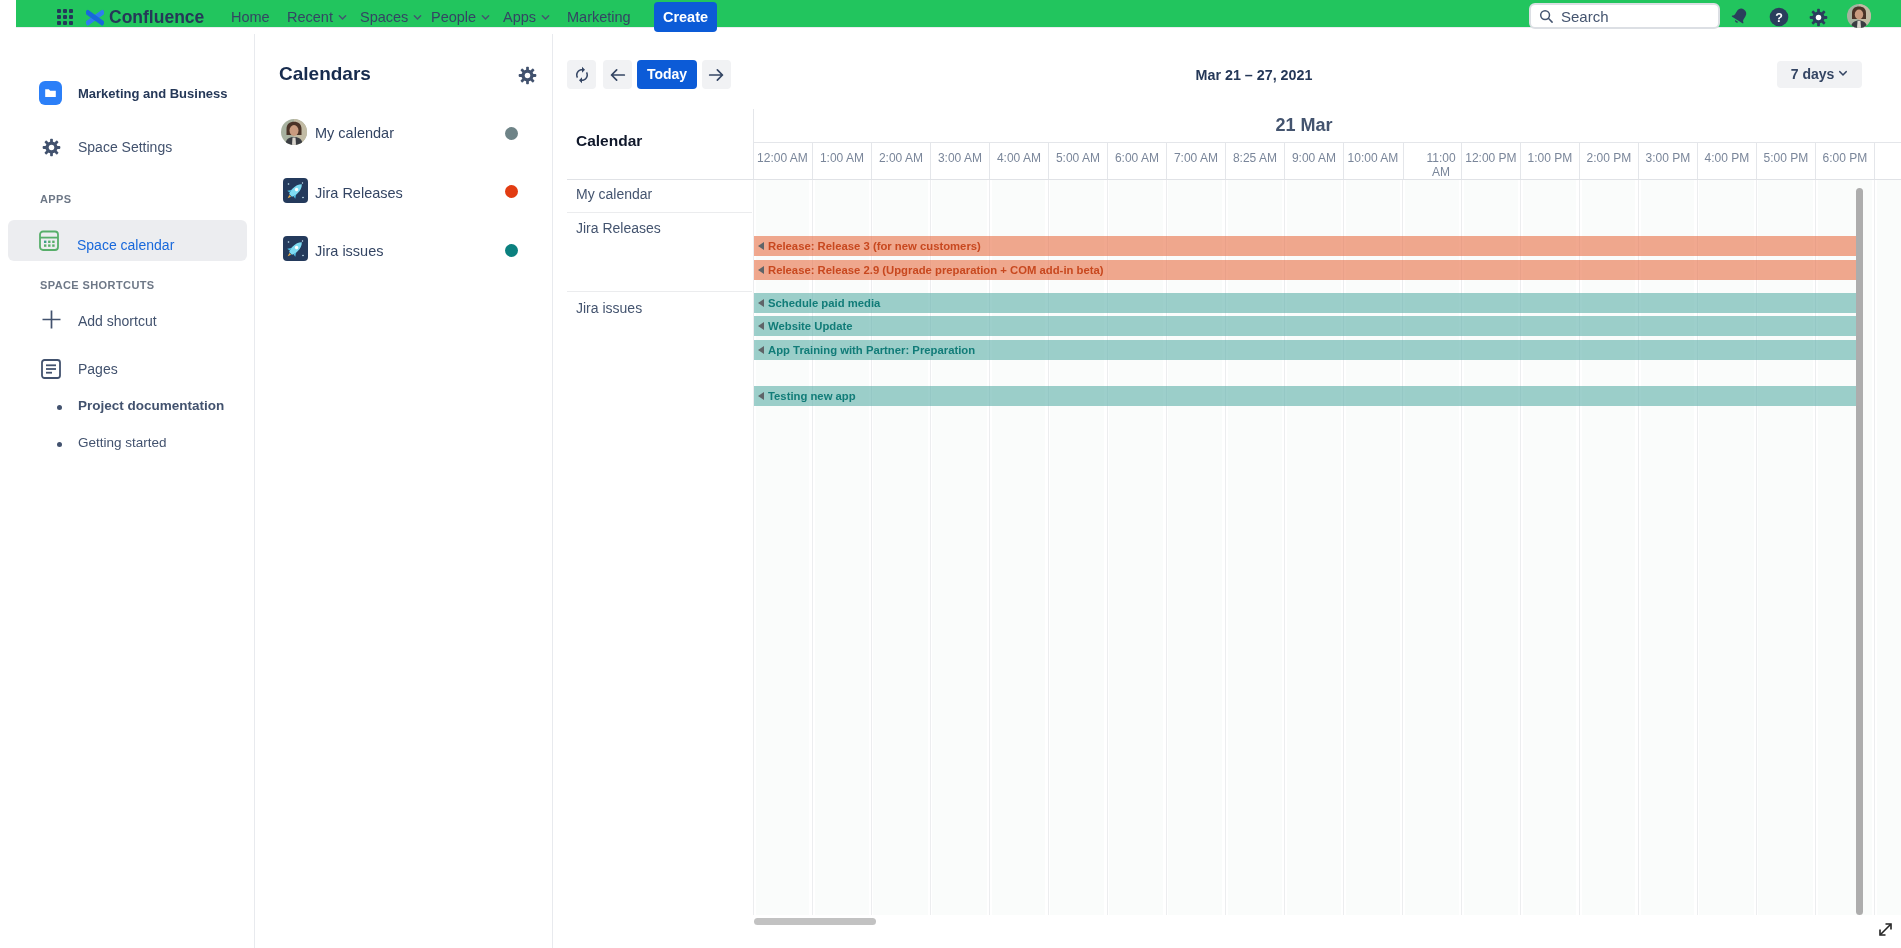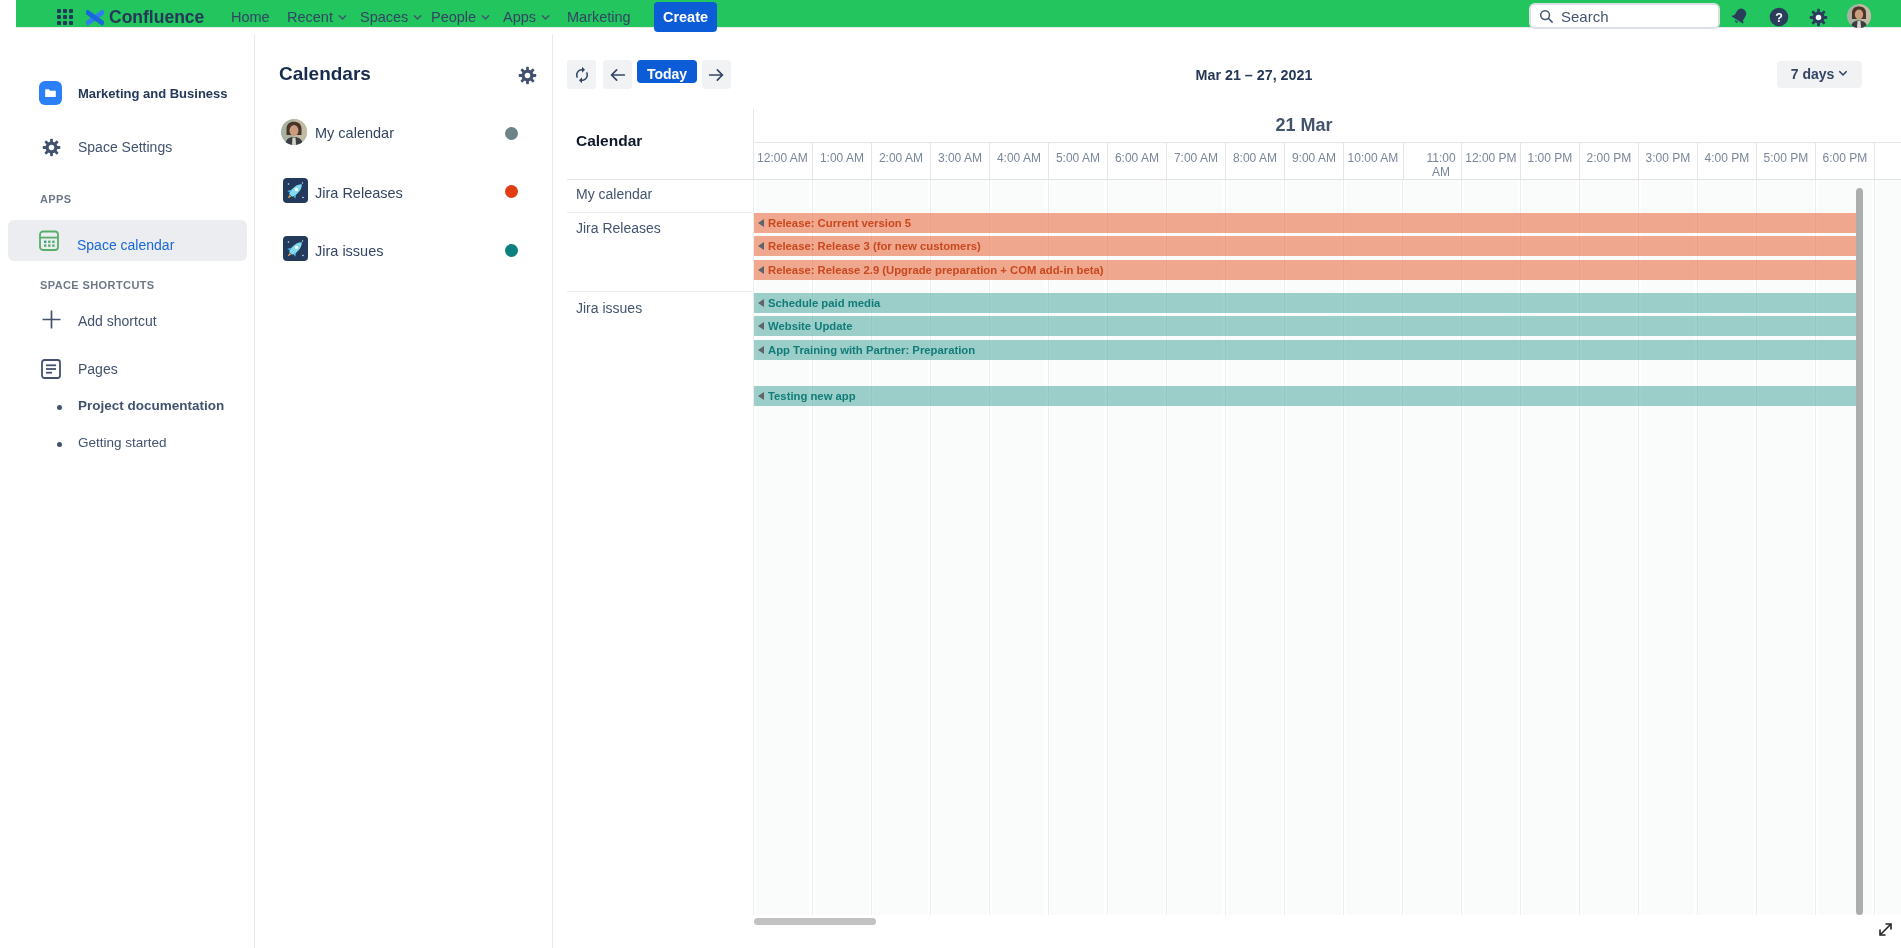--- a/index.html
+++ b/index.html
@@ -33,21 +33,21 @@
 
   
   #calpanel { position:absolute; left:256px; top:34px; width:297px; height:914px;
     background:#fff; border-right:1px solid #E8EAEE; }
   .cp-item-text { position:absolute; left:59px; font-size:14.5px; color:#344563; }
   .dot { position:absolute; left:249px; width:13px; height:13px; border-radius:50%; }
 
   
   #calmain { position:absolute; left:554px; top:34px; width:1347px; height:914px; background:#fff; }
   .tbtn { position:absolute; top:26px; height:29px; background:#F1F2F4; border-radius:4px; }
-  #todaybtn { position:absolute; left:83px; top:26px; width:60px; height:23px; background:#0C5BD7;
+  #todaybtn { position:absolute; left:83px; top:26px; width:60px; height:29px; background:#0C5BD7;
     border-radius:4px; color:#fff; font-weight:700; font-size:14px; text-align:center; line-height:29px; }
   #viewtitle { position:absolute; left:560px; top:33px; width:280px; text-align:center;
     font-size:14.3px; font-weight:700; color:#253858; }
   #daysbtn { position:absolute; left:1223px; top:27px; width:85px; height:27px; background:#F1F2F4;
     border-radius:4px; color:#344563; font-weight:700; font-size:14px; text-align:center; line-height:27px; }
 
   #daylabel { position:absolute; left:600px; top:80.5px; width:300px; text-align:center;
     font-size:18px; font-weight:600; color:#44546F; }
   .timecell { position:absolute; top:107.5px; height:37.5px; border-left:1px solid #E4E6EA;
     font-size:12px; color:#7A869A; text-align:center; padding-top:9px; }
@@ -305,21 +305,21 @@
     <div id="daylabel">21 Mar</div>
     <div id="daysep"></div>
     <div class="timecell" style="left:198.9px;width:59px;border-left:none;">12:00 AM</div>
     <div class="timecell" style="left:257.9px;width:59px;">1:00 AM</div>
     <div class="timecell" style="left:316.9px;width:59px;">2:00 AM</div>
     <div class="timecell" style="left:375.9px;width:59px;">3:00 AM</div>
     <div class="timecell" style="left:434.9px;width:59px;">4:00 AM</div>
     <div class="timecell" style="left:493.9px;width:59px;">5:00 AM</div>
     <div class="timecell" style="left:552.9px;width:59px;">6:00 AM</div>
     <div class="timecell" style="left:611.9px;width:59px;">7:00 AM</div>
-    <div class="timecell" style="left:670.9px;width:59px;">8:00 AM</div>
+    <div class="timecell" style="left:670.9px;width:59px;">8:25 AM</div>
     <div class="timecell" style="left:729.9px;width:59px;">9:00 AM</div>
     <div class="timecell" style="left:788.9px;width:59px;">10:00 AM</div>
     <div class="timecell" style="left:849px;width:59px;padding-left:16px;">11:00 AM</div>
     <div class="timecell" style="left:906.9px;width:59px;">12:00 PM</div>
     <div class="timecell" style="left:965.9px;width:59px;">1:00 PM</div>
     <div class="timecell" style="left:1024.9px;width:59px;">2:00 PM</div>
     <div class="timecell" style="left:1083.9px;width:59px;">3:00 PM</div>
     <div class="timecell" style="left:1142.9px;width:59px;">4:00 PM</div>
     <div class="timecell" style="left:1201.9px;width:59px;">5:00 PM</div>
     <div class="timecell" style="left:1260.9px;width:59px;">6:00 PM</div>
@@ -329,21 +329,20 @@
 
     <div id="gridbody"></div>
     <div class="rowsep" style="top:177.5px;"></div>
     <div class="rowsep" style="top:257px;"></div>
 
     <div class="rowlabel" style="top:98px;font-weight:700;font-size:15.5px;color:#0f172a;">Calendar</div>
     <div class="rowlabel" style="top:151.5px;">My calendar</div>
     <div class="rowlabel" style="top:185.5px;">Jira Releases</div>
     <div class="rowlabel" style="top:266px;">Jira issues</div>
 
-    <div class="bar rel" style="top:179px;"><span class="tri"></span>Release: Current version 5</div>
     <div class="bar rel" style="top:202.3px;"><span class="tri"></span>Release: Release 3 (for new customers)</div>
     <div class="bar rel" style="top:225.6px;"><span class="tri"></span>Release: Release 2.9 (Upgrade preparation + COM add-in beta)</div>
 
     <div class="bar iss" style="top:259px;"><span class="tri"></span>Schedule paid media</div>
     <div class="bar iss" style="top:282.3px;"><span class="tri"></span>Website Update</div>
     <div class="bar iss" style="top:305.6px;"><span class="tri"></span>App Training with Partner: Preparation</div>
     <div class="bar iss" style="top:352.2px;"><span class="tri"></span>Testing new app</div>
 
     <div id="vscroll"></div>
     <div id="hscroll"></div>

